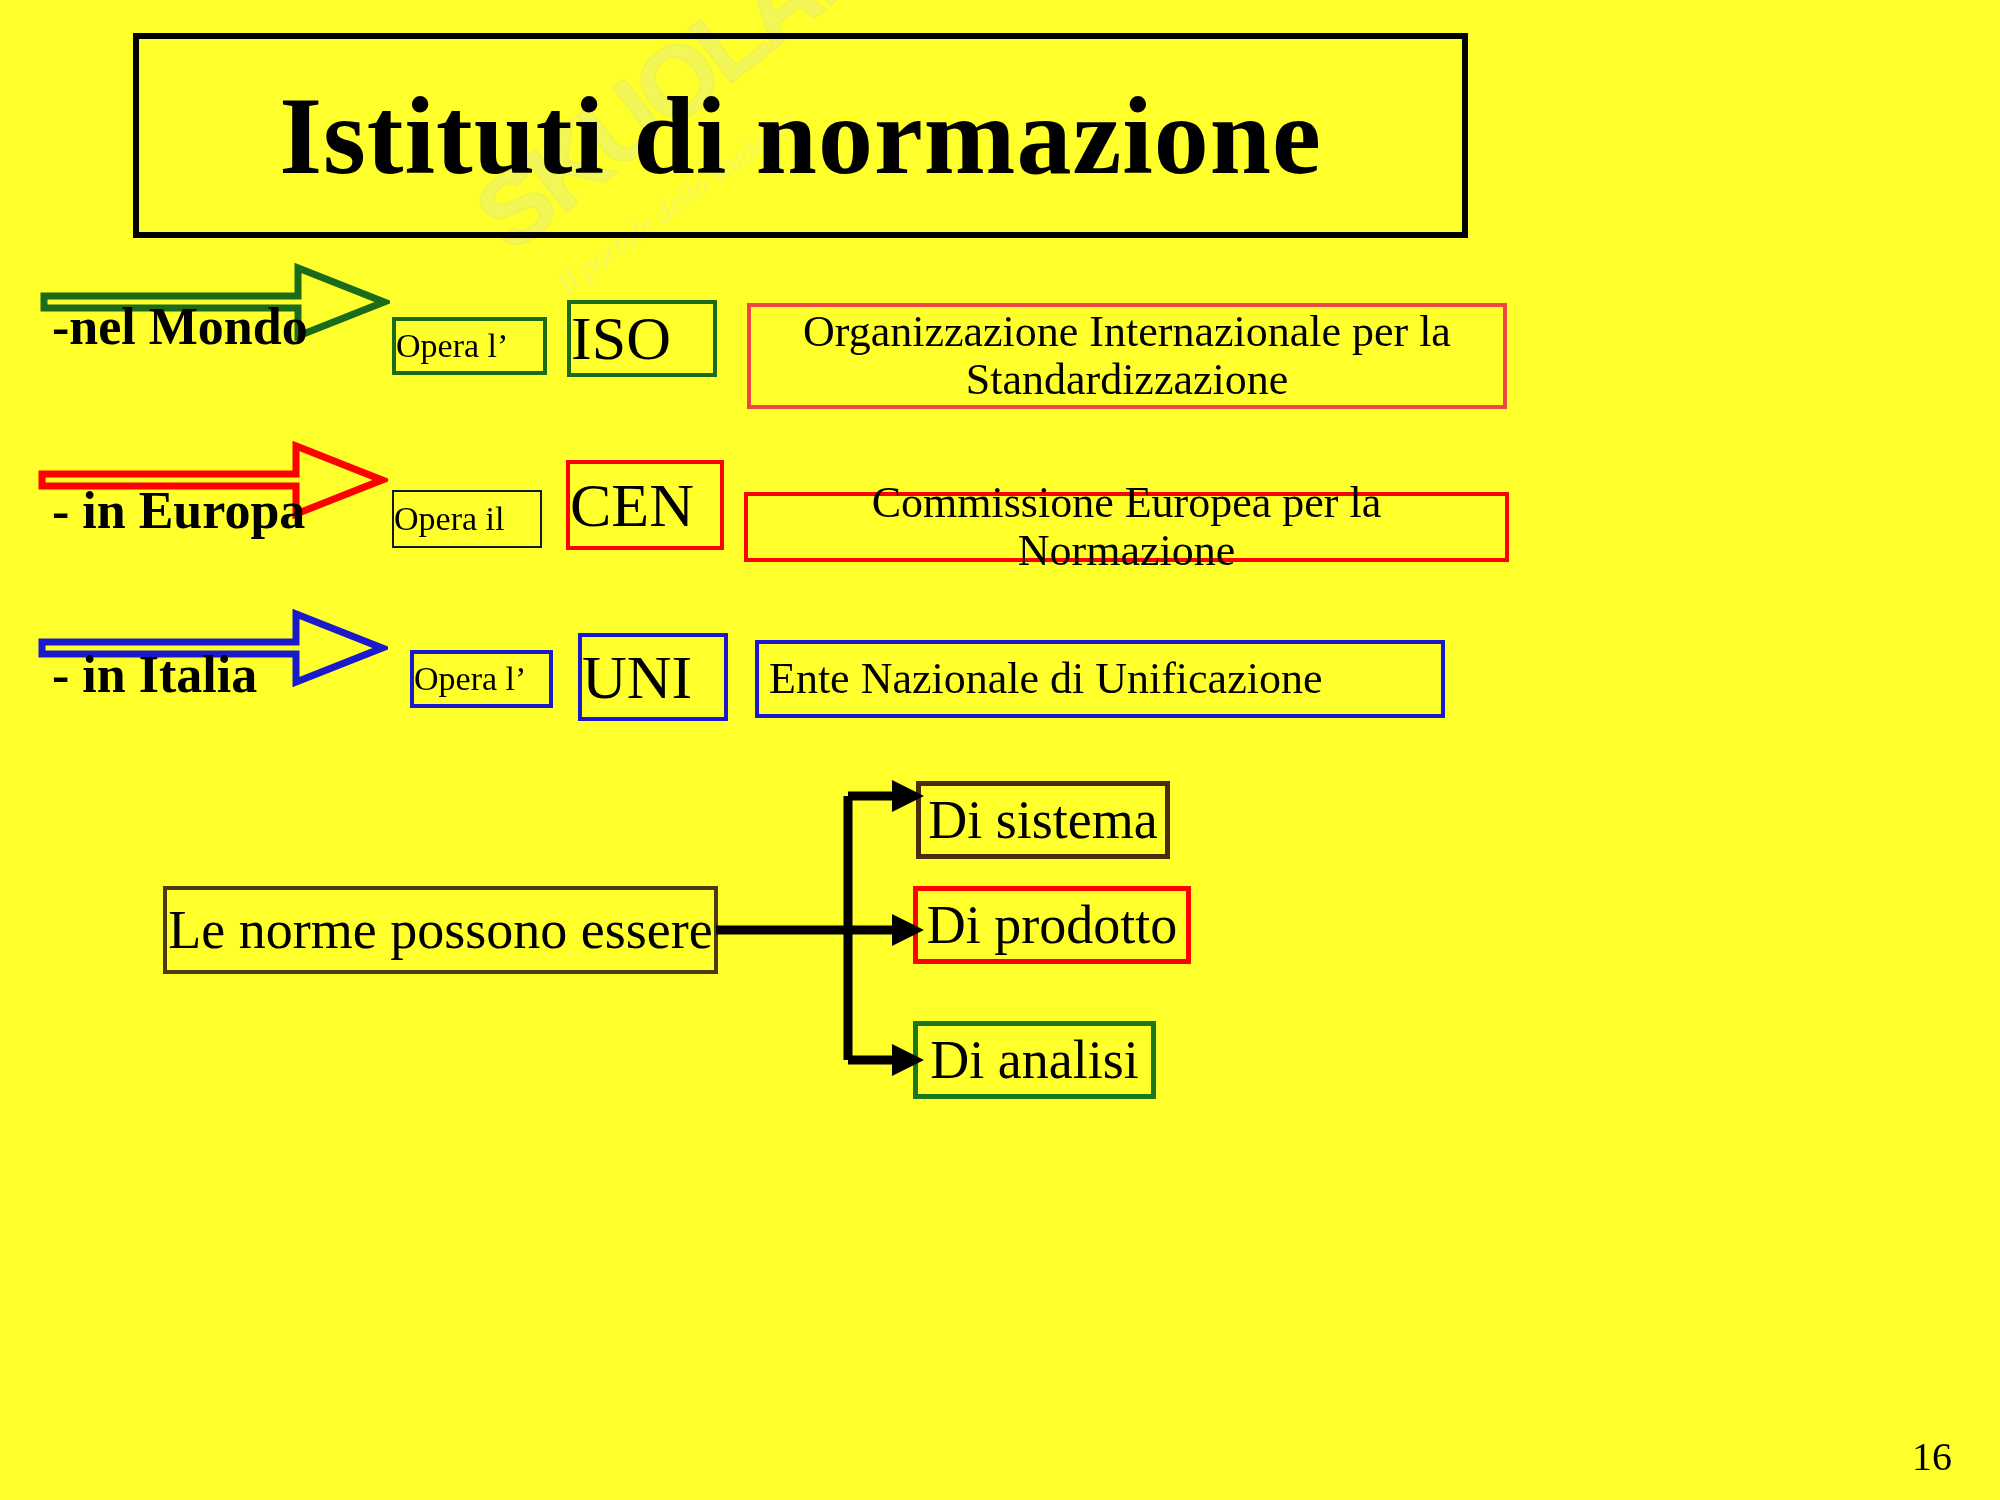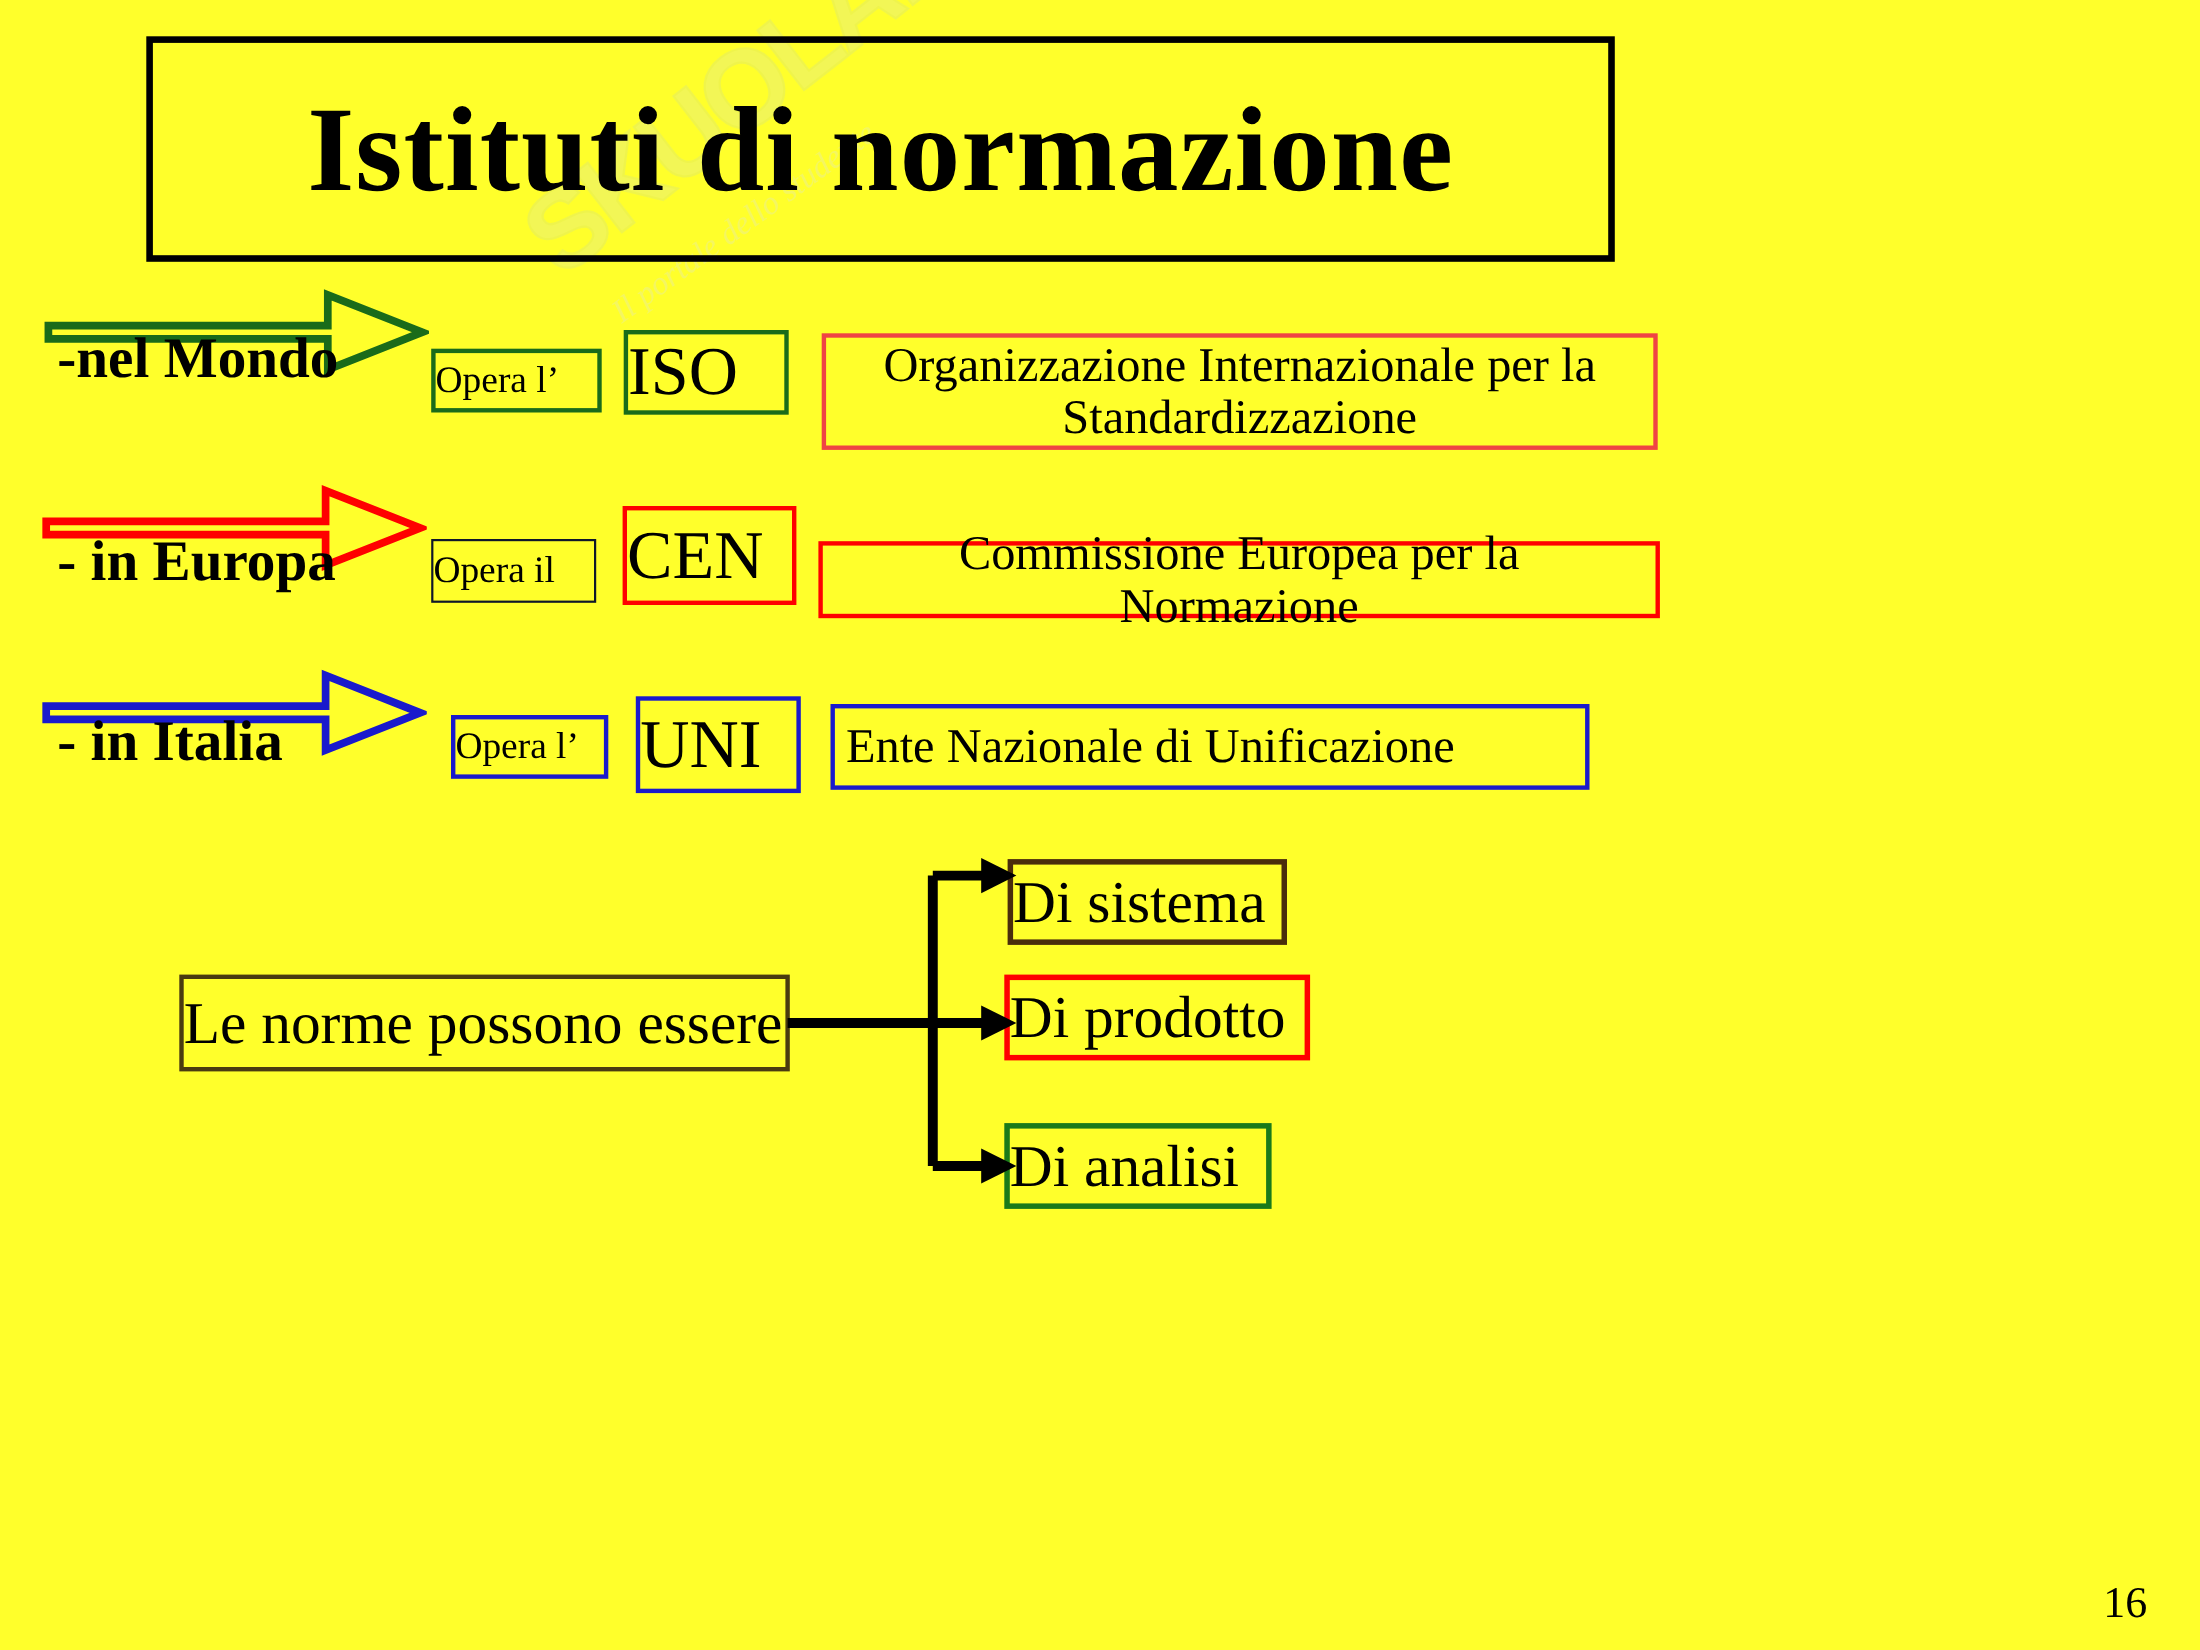--- a/index.html
+++ b/index.html
@@ -99,20 +99,21 @@
   .opera-text   { font-size: 34px; }
   .acronym      { font-size: 62px; font-weight: normal; }
   .desc-text    { font-size: 44px; line-height: 1.08; }
 
   
   .flow-box {
     position: absolute;
     box-sizing: border-box;
     display: flex;
     align-items: center;
+    justify-content: center;
     font-size: 54px;
     white-space: nowrap;
   }
   #connector-svg {
     position: absolute;
     left: 700px;
     top: 760px;
     width: 560px;
     height: 350px;
     z-index: 1;

